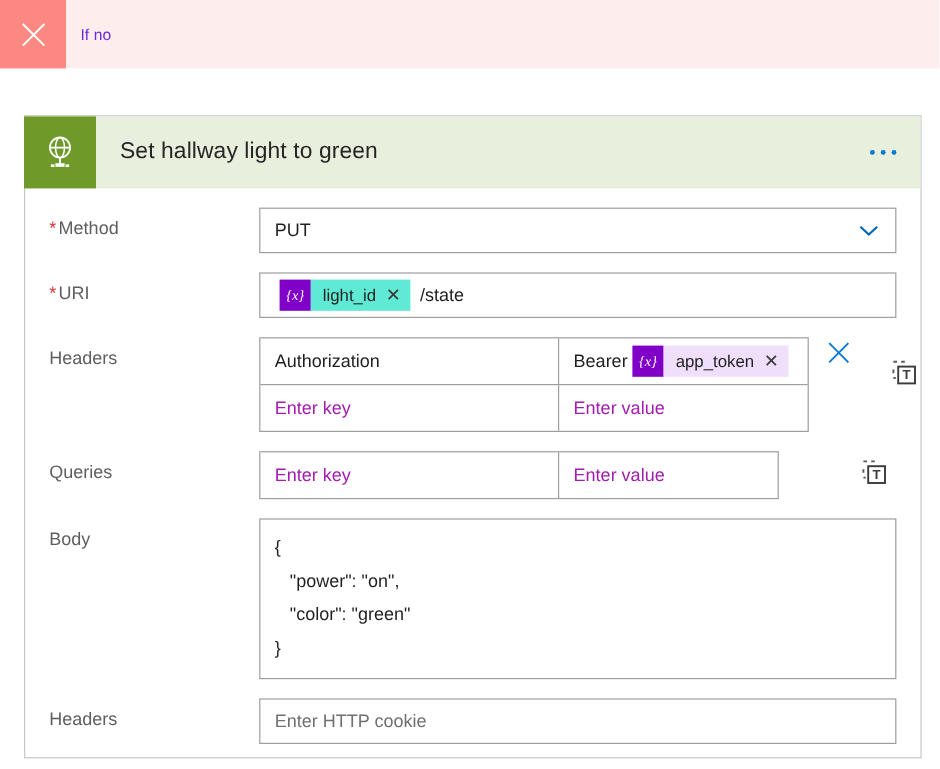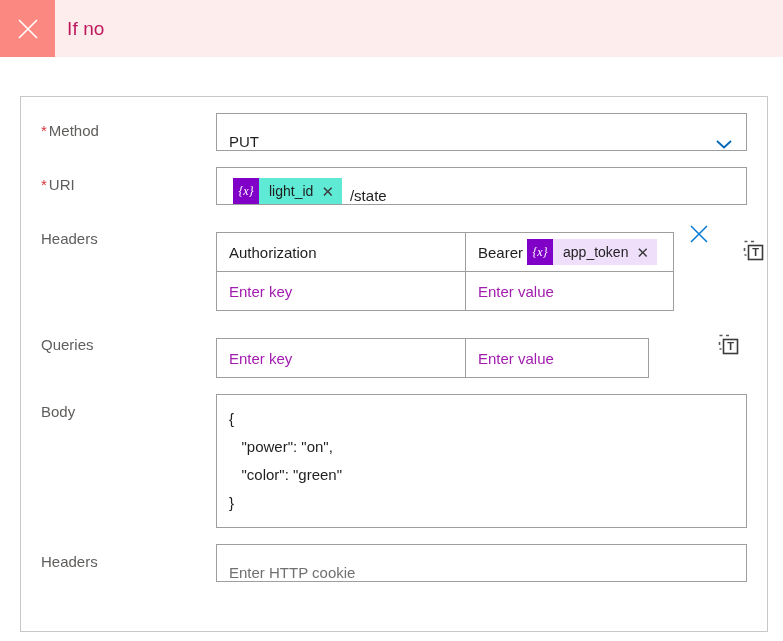--- a/index.html
+++ b/index.html
@@ -34,22 +34,22 @@
     align-items: center;
     justify-content: center;
     cursor: pointer;
     flex: none;
   }
   .topbar-close svg { display:block; }
   .topbar-title {
     display: flex;
     align-items: center;
     padding-left: 12px;
-    font-size: 19px;
-    color: #be185d;
+    font-size: 13px;
+    color: #6d28d9;
     letter-spacing: .1px;
   }
 
   
   .card {
     position: absolute;
     left: 20px;
     top: 96px;
     width: 748px;
     height: 536px;
@@ -126,21 +126,21 @@
     flex: 1 1 auto;
     min-width: 0;
   }
 
   .textbox {
     border: 1px solid #9e9e9e;
     background: #ffffff;
     height: 38px;
     box-sizing: border-box;
     display: flex;
-    align-items: flex-end;
+    align-items: center;
     padding: 0 12px;
     font-size: 15px;
     color: #1f1f1f;
     position: relative;
   }
   .textbox.placeholder-text { color: #707070; }
 
   .select-row {
     justify-content: space-between;
     padding-right: 0;
@@ -197,21 +197,20 @@
   .uri-text { white-space: nowrap; }
   .uri-tail { margin-left: 4px; }
 
   
   .kvtable {
     border: 1px solid #9e9e9e;
     border-collapse: collapse;
     width: 490px;
     box-sizing: border-box;
     background: #fff;
-    margin-top: 11px;
   }
   .kvrow {
     display: flex;
     height: 38px;
     border-bottom: 1px solid #9e9e9e;
   }
   .kvrow:last-child { border-bottom: none; }
   .kvcell {
     display: flex;
     align-items: center;
@@ -273,20 +272,39 @@
       <svg width="26" height="26" viewBox="0 0 26 26">
         <path d="M4 4 L22 22 M22 4 L4 22" stroke="#ffffff" stroke-width="1.6" fill="none"></path>
       </svg>
     </span>
   </div>
   <div class="topbar-title">If no</div>
 </div>
 
 <div class="card">
 
+  <div class="card-header">
+    <div class="card-icon">
+      <svg width="34" height="34" viewBox="0 0 34 34">
+        <circle cx="17" cy="13" r="8.4" fill="none" stroke="#ffffff" stroke-width="1.5"></circle>
+        <ellipse cx="17" cy="13" rx="3.7" ry="8.4" fill="none" stroke="#ffffff" stroke-width="1.3"></ellipse>
+        <line x1="8.6" y1="13" x2="25.4" y2="13" stroke="#ffffff" stroke-width="1.3"></line>
+        <line x1="17" y1="21.4" x2="17" y2="26" stroke="#ffffff" stroke-width="1.5"></line>
+        <rect x="13.2" y="26" width="7.6" height="3" fill="#ffffff"></rect>
+        <rect x="9.4" y="27" width="3" height="2.2" fill="#ffffff"></rect>
+        <rect x="21.6" y="27" width="3" height="2.2" fill="#ffffff"></rect>
+      </svg>
+    </div>
+    <div class="card-title">Set hallway light to green</div>
+    <div class="card-menu">
+      <i></i>
+        <i></i>
+        <i></i>
+    </div>
+  </div>
 
   <div class="card-body">
 
     <div class="row">
       <div class="row-label">
         <span class="req">*</span><span>Method</span>
       </div>
       <div class="fields">
         <div class="textbox select-row">
           <span class="select-value">PUT</span>

